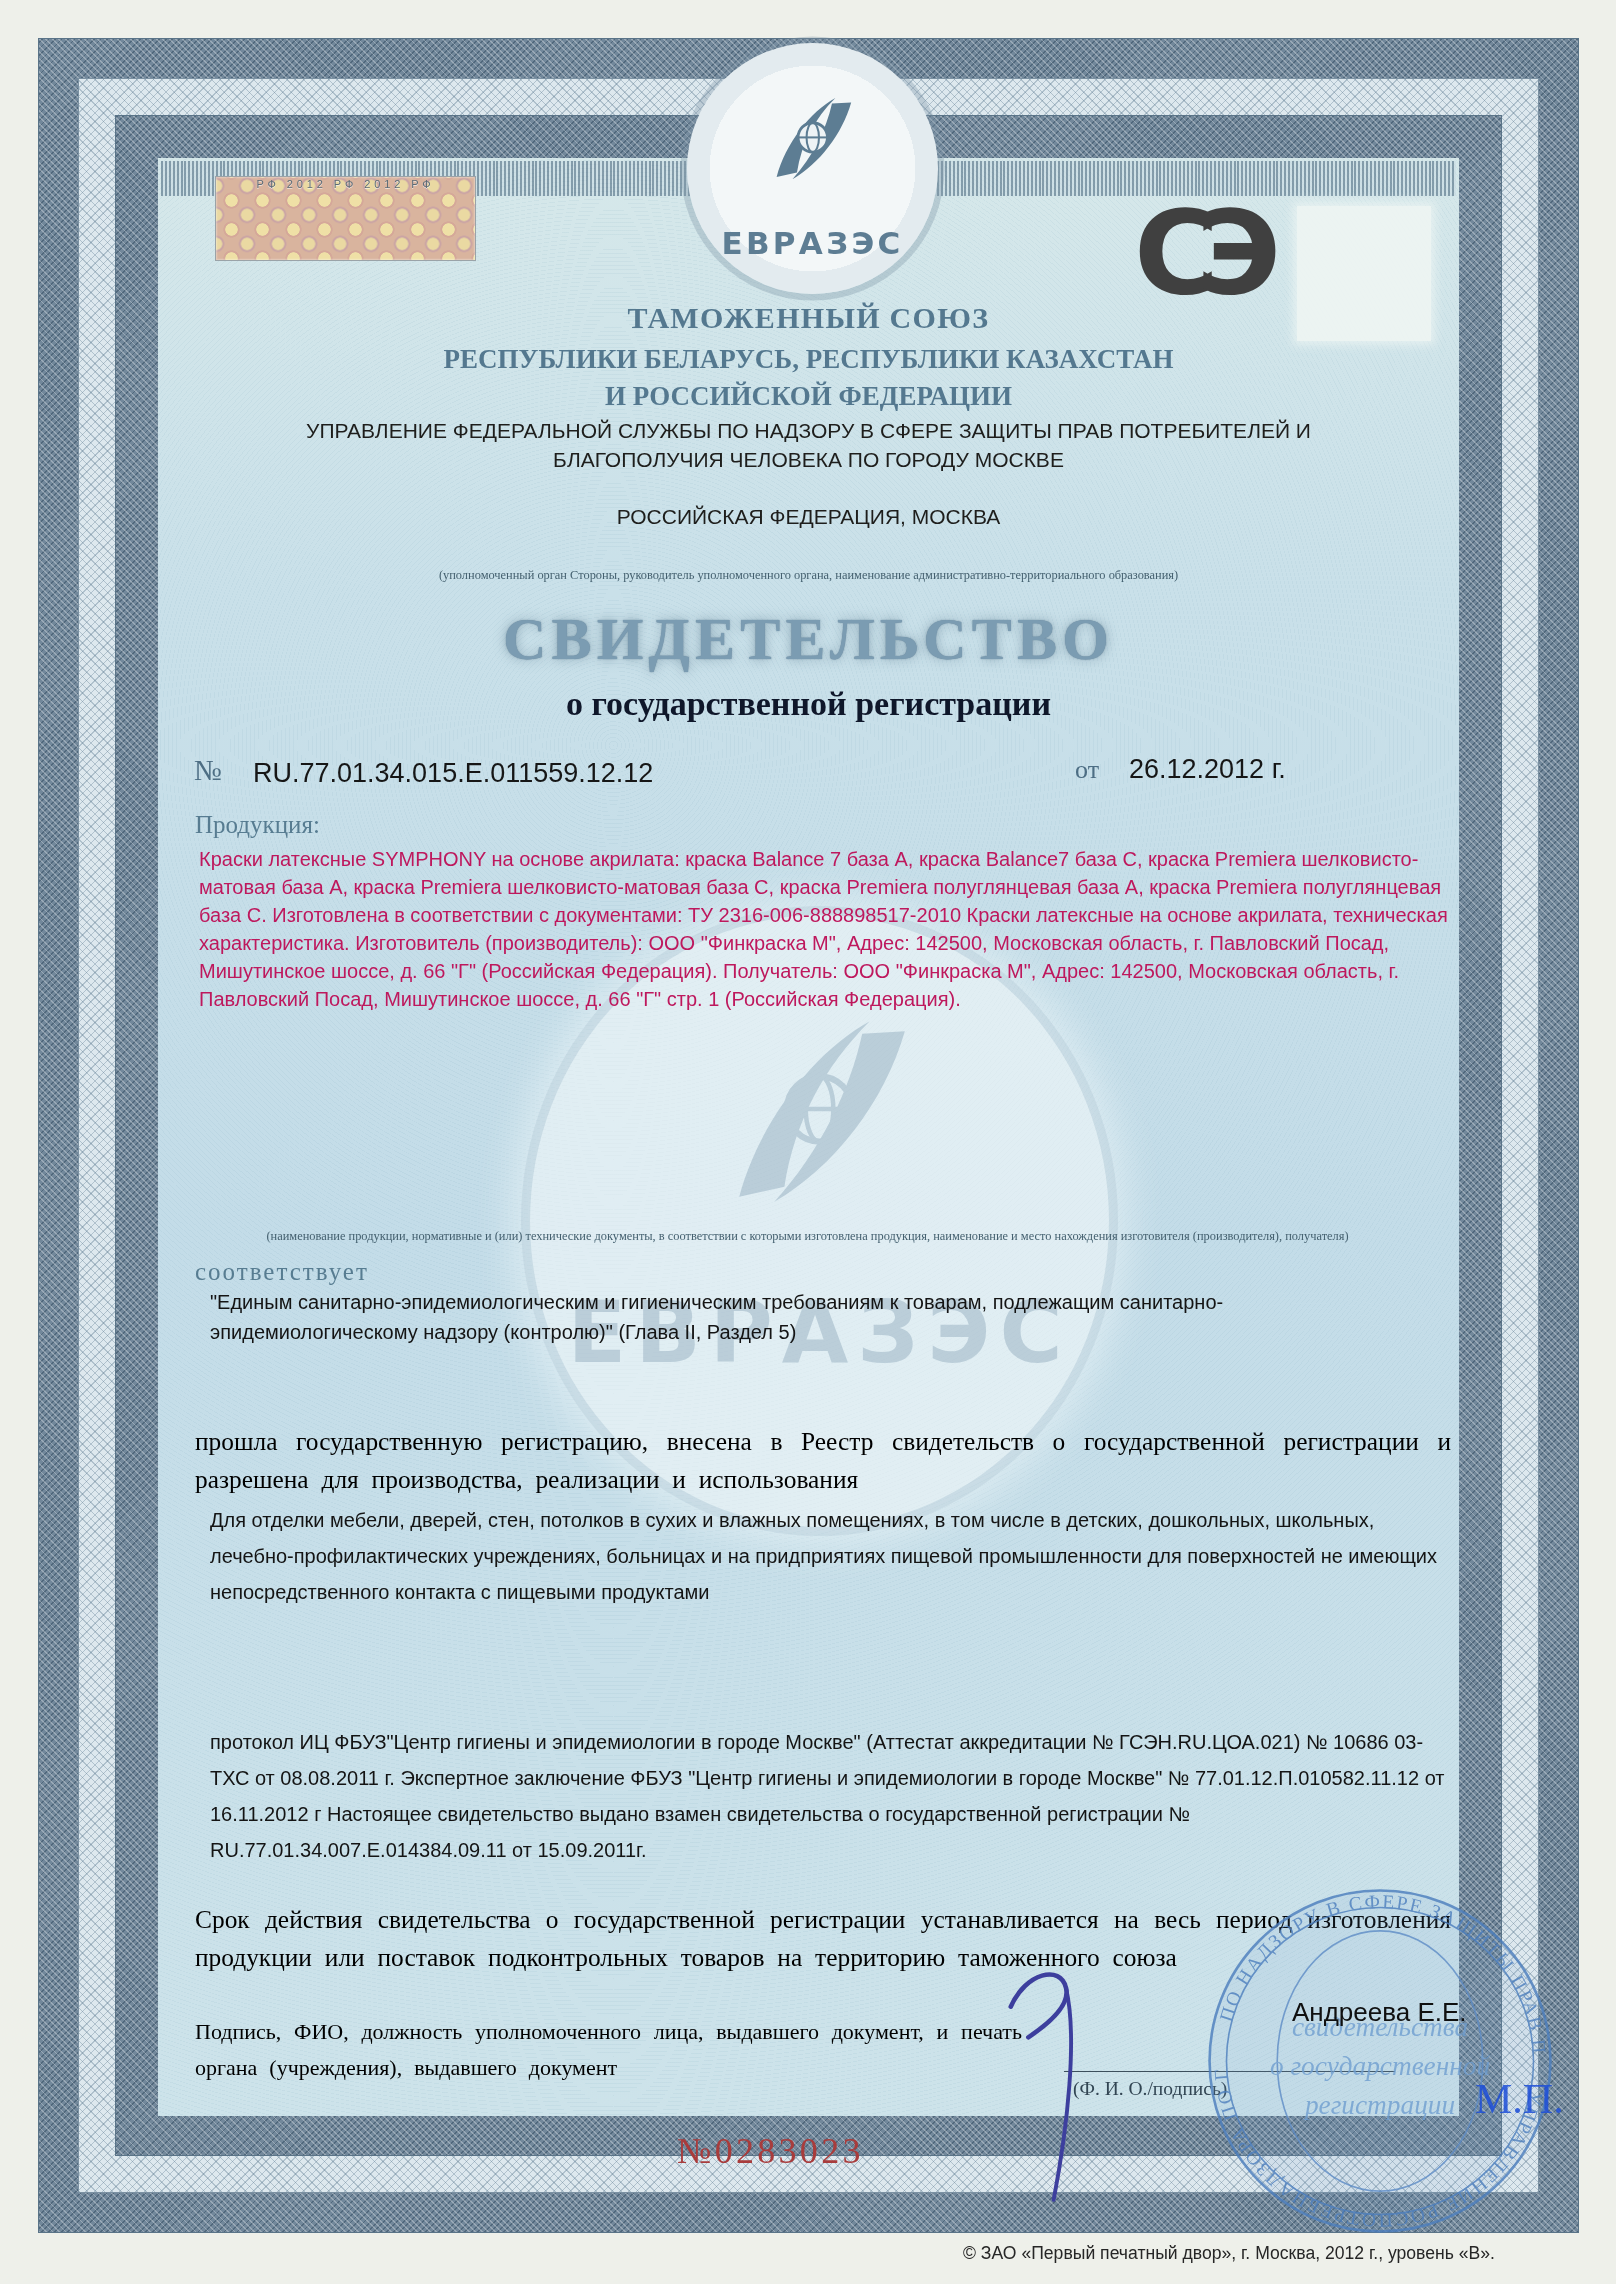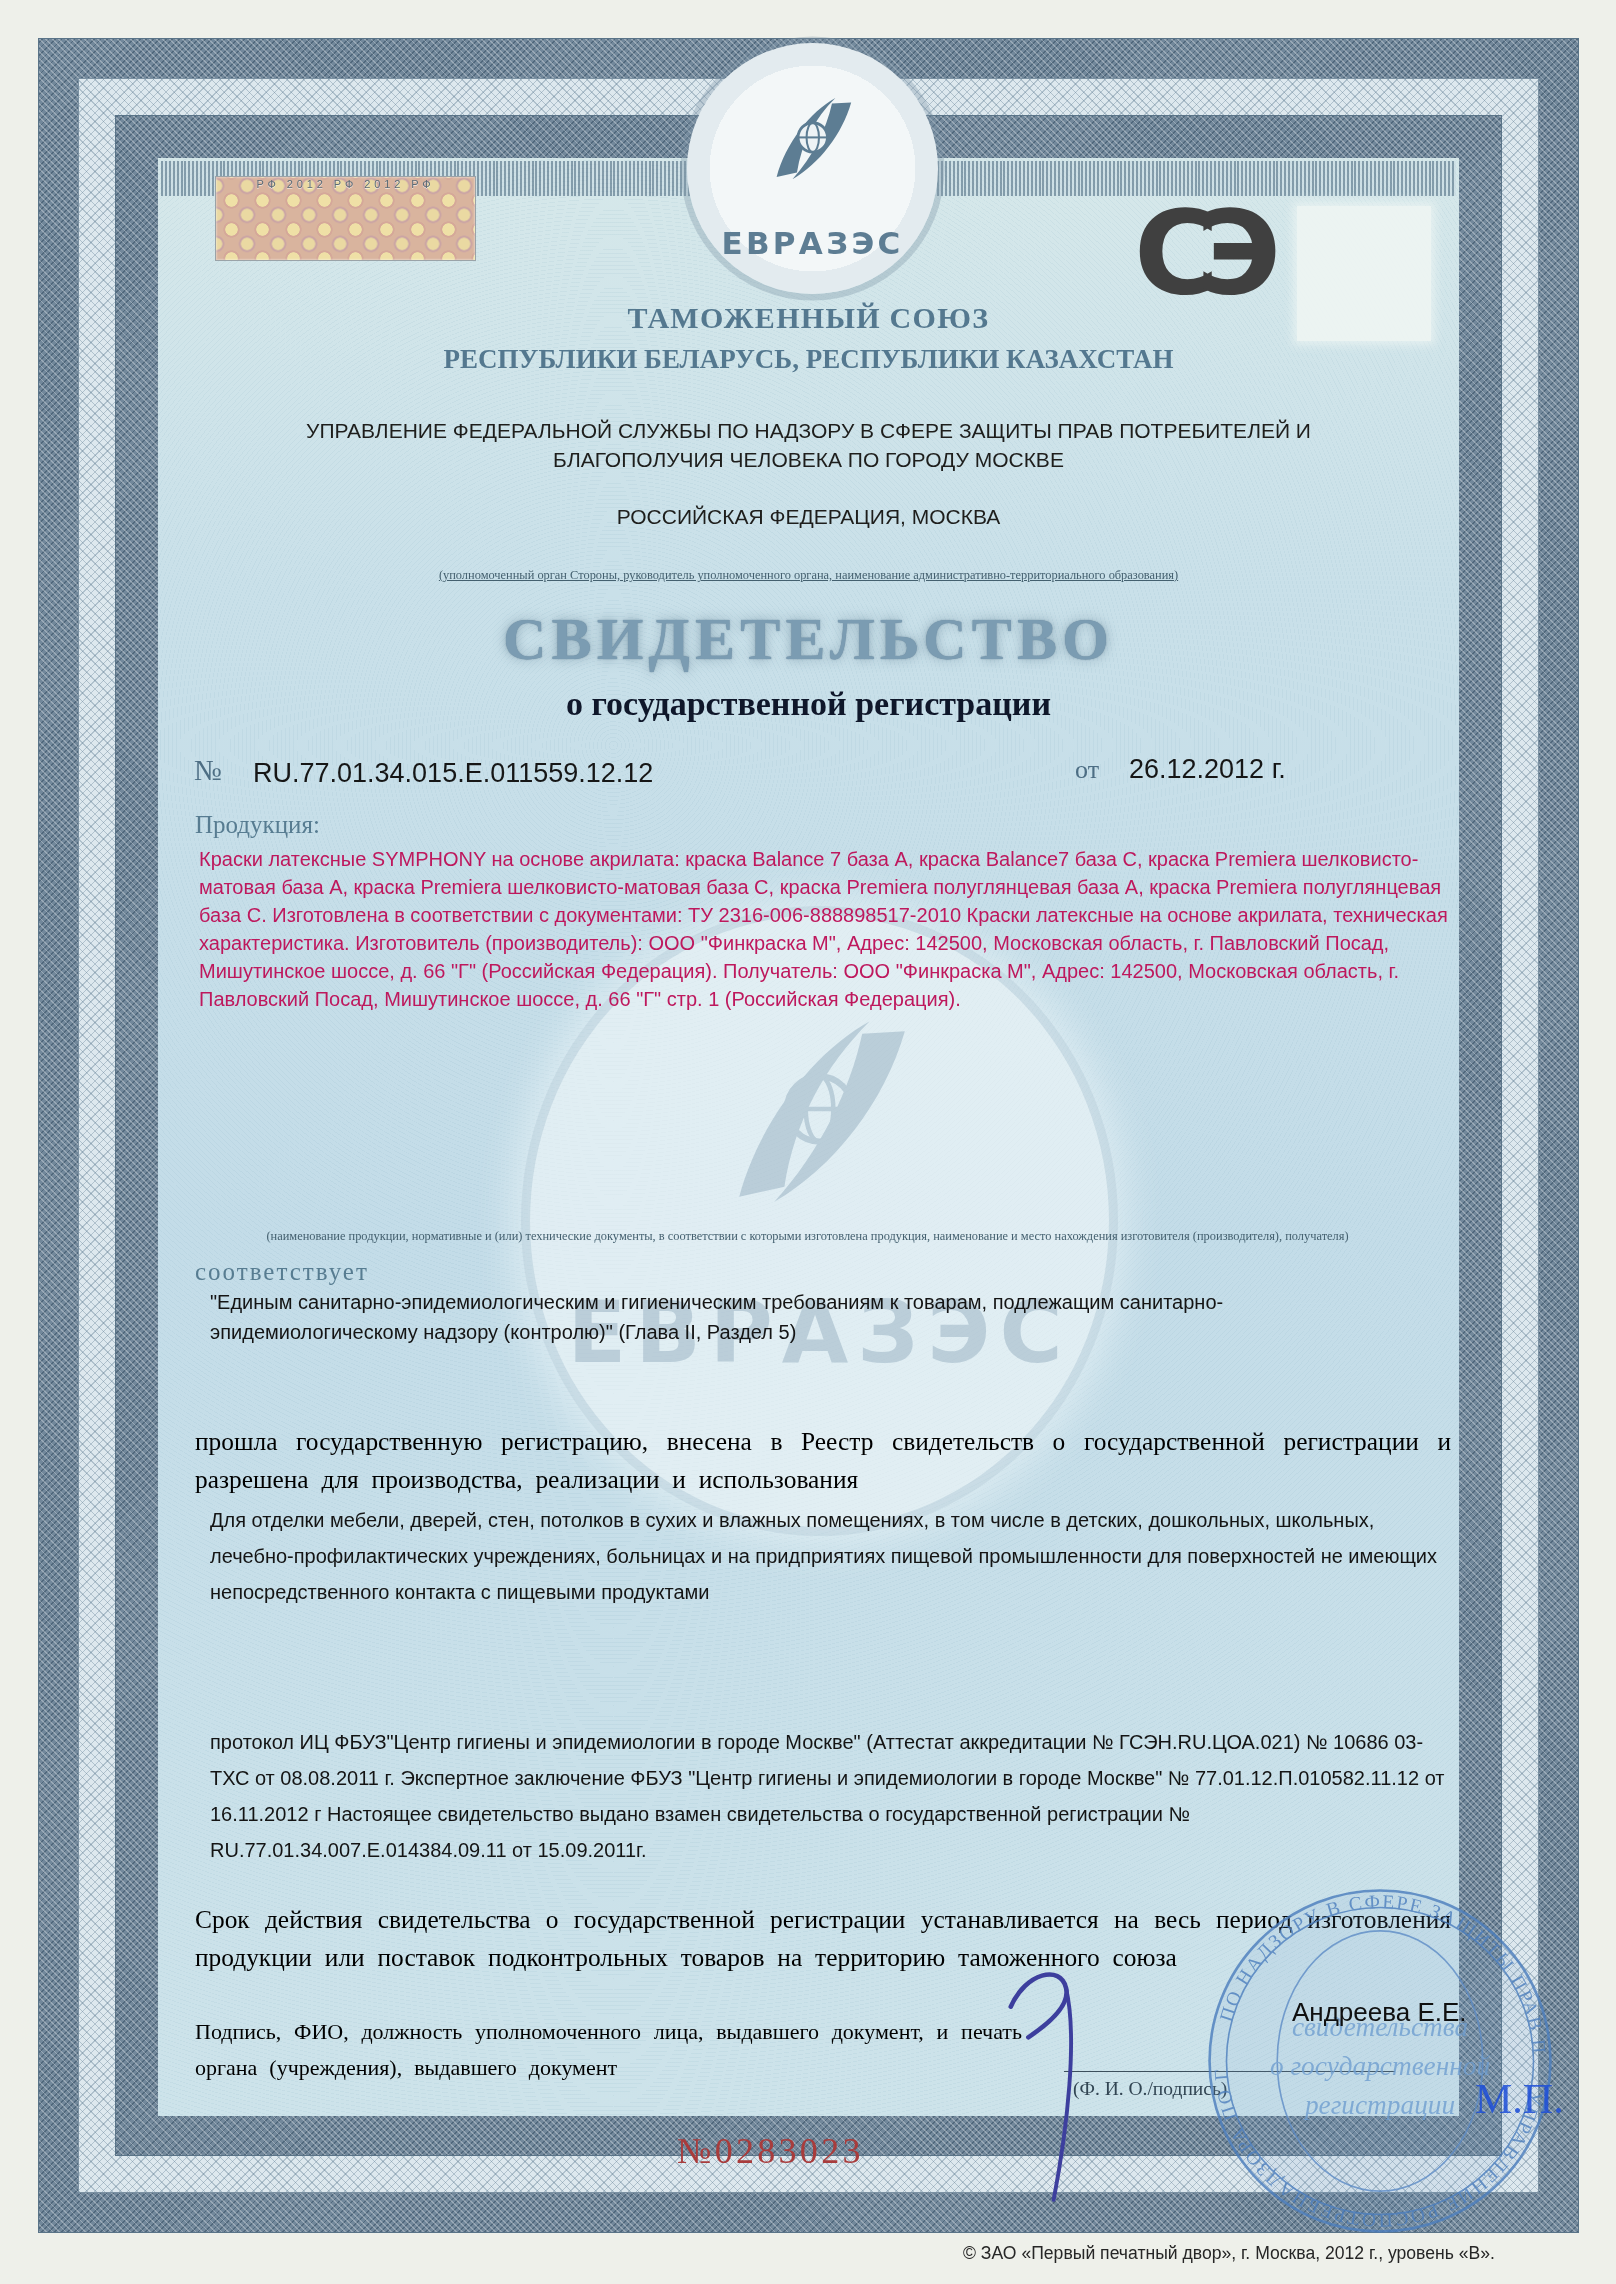--- a/index.html
+++ b/index.html
@@ -142,24 +142,25 @@
       <path d="M94 26 C86 54 66 80 42 94 C60 74 72 50 77 27 Z" fill="#7d9bb1"></path>
       <circle cx="60" cy="57" r="13" fill="none" stroke="#7d9bb1" stroke-width="2.5"></circle>
       <ellipse cx="60" cy="57" rx="5.5" ry="13" fill="none" stroke="#7d9bb1" stroke-width="1.8"></ellipse>
       <line x1="47" y1="57" x2="73" y2="57" stroke="#7d9bb1" stroke-width="1.8"></line>
     </svg>
     <div class="wm-label">ЕВРАЗЭС</div>
   </div>
 
   <div class="hdr1">ТАМОЖЕННЫЙ СОЮЗ</div>
   <div class="hdr2">РЕСПУБЛИКИ БЕЛАРУСЬ, РЕСПУБЛИКИ КАЗАХСТАН</div>
+  <div class="hdr3">И РОССИЙСКОЙ ФЕДЕРАЦИИ</div>
   <div class="agency" style="top:419px;">УПРАВЛЕНИЕ ФЕДЕРАЛЬНОЙ СЛУЖБЫ ПО НАДЗОРУ В СФЕРЕ ЗАЩИТЫ ПРАВ ПОТРЕБИТЕЛЕЙ И</div>
   <div class="agency" style="top:448px;">БЛАГОПОЛУЧИЯ ЧЕЛОВЕКА ПО ГОРОДУ МОСКВЕ</div>
   <div class="agency" style="top:505px;">РОССИЙСКАЯ ФЕДЕРАЦИЯ, МОСКВА</div>
-  <div class="cap" style="left:163px;right:163px;top:568px;text-decoration:underline;">(уполномоченный орган Стороны, руководитель уполномоченного органа, наименование административно-территориального образования)</div>
+  <div class="cap" style="left:163px;right:163px;top:568px;">(уполномоченный орган Стороны, руководитель уполномоченного органа, наименование административно-территориального образования)</div>
 
   <div class="title-main">СВИДЕТЕЛЬСТВО</div>
   <div class="title-sub">о государственной регистрации</div>
 
   <div class="numsign">№</div>
   <div class="numval">RU.77.01.34.015.Е.011559.12.12</div>
   <div class="otlabel">от</div>
   <div class="dateval">26.12.2012 г.</div>
 
   <div class="prod-label">Продукция:</div>

